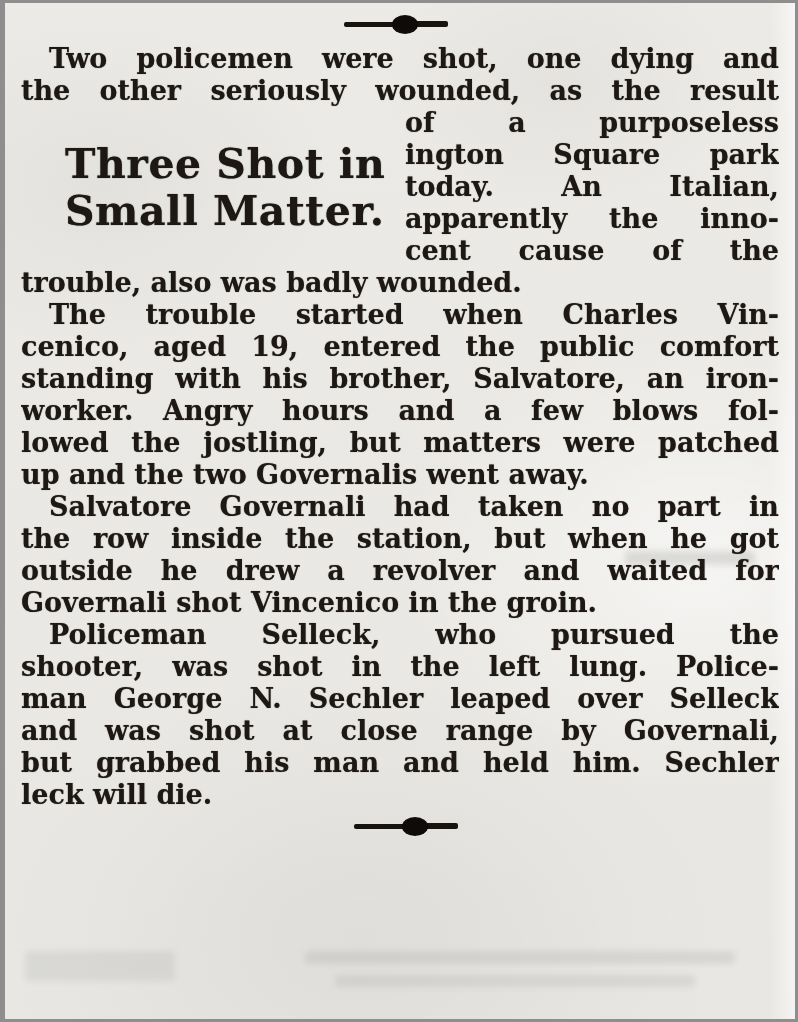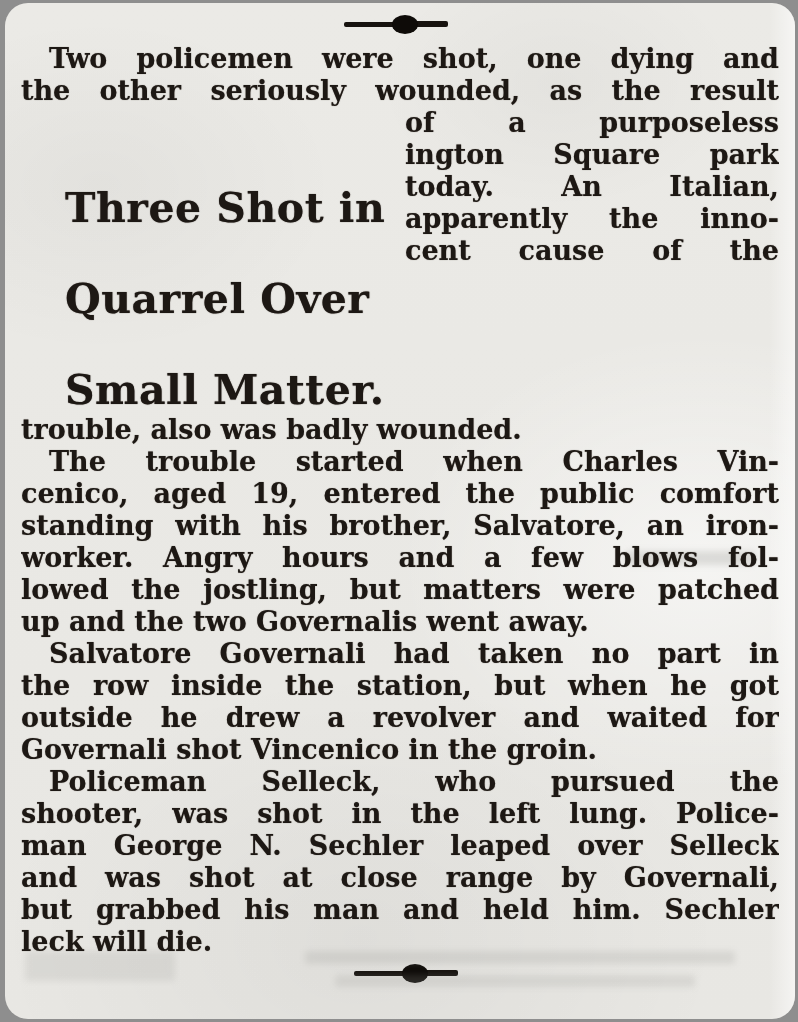--- a/index.html
+++ b/index.html
@@ -22,21 +22,20 @@
     background:
       radial-gradient(ellipse 340px 240px at 12% 18%, rgba(0,0,0,0.035), transparent 70%),
       radial-gradient(ellipse 420px 320px at 88% 55%, rgba(255,255,255,0.55), transparent 72%),
       radial-gradient(ellipse 520px 380px at 45% 92%, rgba(0,0,0,0.045), transparent 70%),
       radial-gradient(ellipse 260px 180px at 70% 8%, rgba(0,0,0,0.03), transparent 70%),
       linear-gradient(#ebeae6, #e8e7e3);
     padding: 10px 16px 0 16px;
     font-family: "DejaVu Serif", "Liberation Serif", serif;
     font-weight: bold;
     color: #1d1814;
-    border-radius: 23px;
   }
 
   
   .ornament {
     display: flex;
     align-items: center;
     justify-content: center;
     height: 22px;
     filter: blur(0.4px);
   }
@@ -74,25 +73,24 @@
 
   .columns { display: flex; position: relative; z-index: 2; }
   .headline-box {
     width: 384px;
     padding: 34px 30px 0 44px;
     flex: none;
   }
   .headline-line {
     font-size: 41px;
     line-height: 47px;
-    text-align: left;
+    text-align: right;
     letter-spacing: 0.5px;
     white-space: nowrap;
     text-shadow: 0 0 1px rgba(25,16,8,0.7);
-    margin-top: 44px;
   }
   .rightcol { flex: 1 1 auto; min-width: 0; }
 
   
   .smudge {
     position: absolute;
     background: #9a9a96;
     opacity: 0.28;
     filter: blur(3px);
     border-radius: 3px;
@@ -125,21 +123,20 @@
     </div>
 
     <div class="para intro-block indent-first">
         <div class="line">Two policemen were shot, one dying and</div>
         <div class="line">the other seriously wounded, as the result</div>
       </div>
 
     <div class="columns">
       <div class="headline-box">
           <div class="headline-line">Three Shot in</div>
-          <div class="headline-line">Quarrel Over</div>
           <div class="headline-line">Small Matter.</div>
         </div>
       <div class="rightcol">
           <div class="line">of a purposeless</div>
           <div class="line">ington Square park</div>
           <div class="line">today. An Italian,</div>
           <div class="line">apparently the inno-</div>
           <div class="line">cent cause of the</div>
         </div>
     </div>

